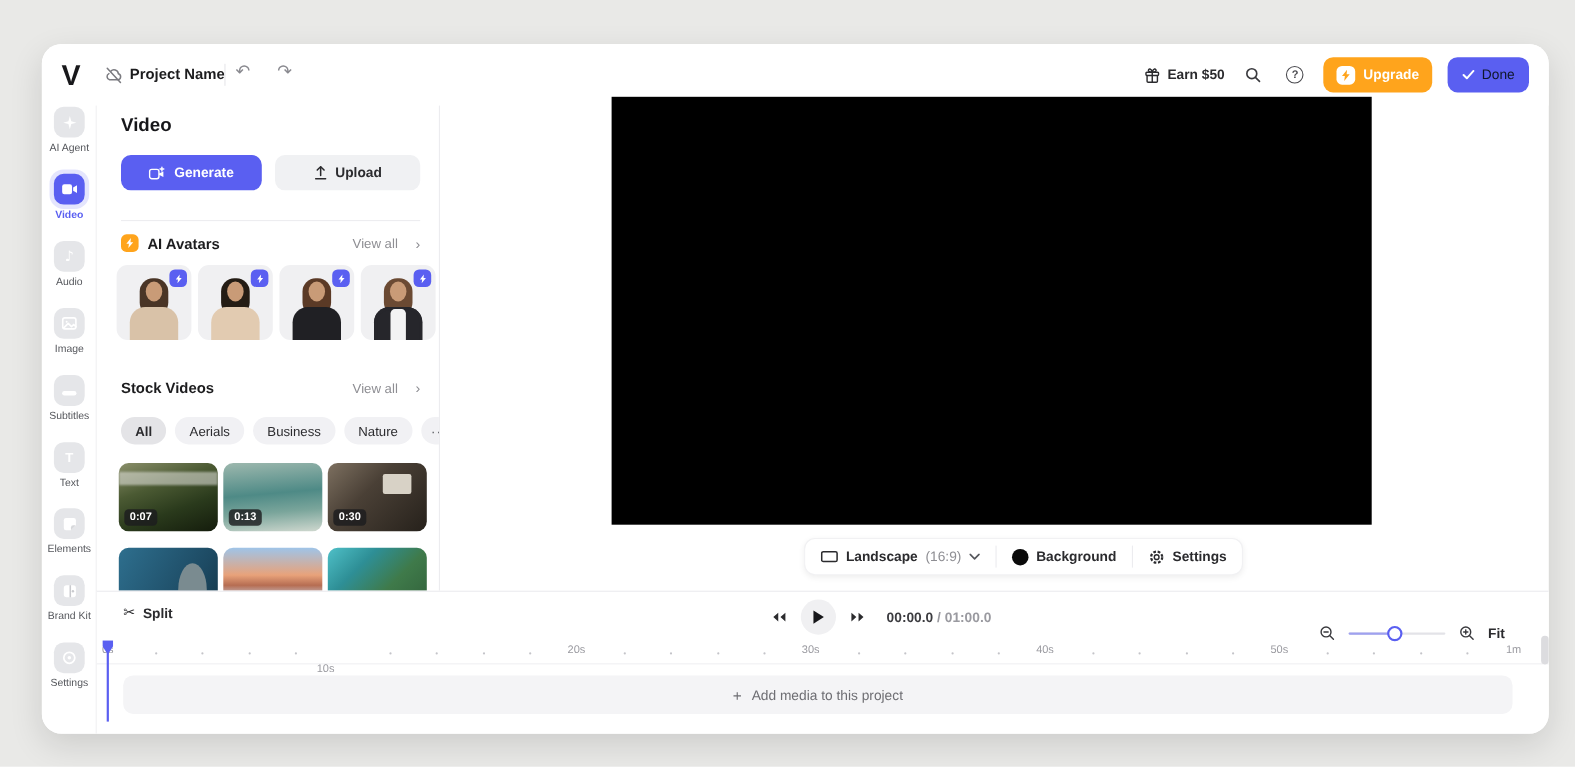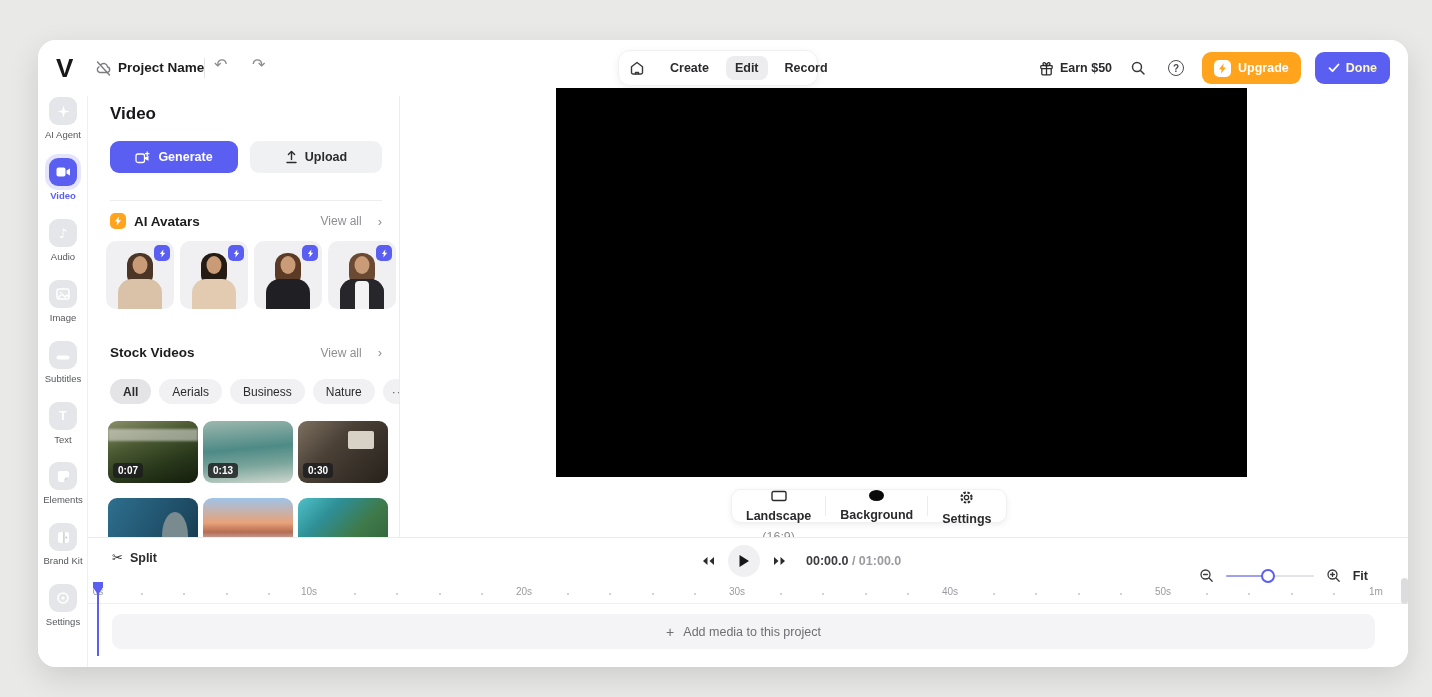--- a/index.html
+++ b/index.html
@@ -23,21 +23,21 @@
   .mode-item.active { background:#ededef; }
 
   .hdr-right { position:absolute; right:18px; top:0; height:56px; display:flex; align-items:center; gap:14px; }
   .earn { display:flex; align-items:center; gap:6px; font-size:12.5px; font-weight:700; color:#2b2b2e; cursor:pointer; }
   .icon-btn { width:24px; height:24px; display:flex; align-items:center; justify-content:center; color:#3a3a3e; cursor:pointer; }
   .help-circle { width:16px; height:16px; border:1.4px solid #4a4a4f; border-radius:50%; font-size:10px; font-weight:700; color:#4a4a4f; display:flex; align-items:center; justify-content:center; }
   .btn-upgrade { display:flex; align-items:center; gap:7px; background:#FFA41C; border-radius:9px; height:32px; padding:0 12px; cursor:pointer; }
   .bolt-chip { width:17px; height:17px; background:#fff; border-radius:5px; display:flex; align-items:center; justify-content:center; }
   .btn-upgrade span { color:#fff; font-size:12.5px; font-weight:700; }
   .btn-done { display:flex; align-items:center; gap:6px; background:#5A5FF1; border-radius:9px; height:32px; padding:0 13px; cursor:pointer; }
-  .btn-done span { color:#fef9c3; font-size:12.5px; font-weight:700; }
+  .btn-done span { color:#0f172a; font-size:12.5px; font-weight:400; }
 
   
   .rail { position:absolute; left:0; top:56px; width:50px; height:571px; border-right:1px solid #efeff1; background:#fff; }
   .rail-item { position:absolute; left:0; width:50px; text-align:center; cursor:pointer; }
   .tile { width:28px; height:28px; margin:0 auto; background:#e5e6e9; border-radius:9px; display:flex; align-items:center; justify-content:center; color:#fff; }
   .rail-item.active .tile { background:#5A5FF1; box-shadow:0 0 0 4px rgba(90,95,241,.16); }
   .rail-label { display:block; margin-top:4px; font-size:9.5px; color:#55575c; }
   .rail-item.active .rail-label { color:#5A5FF1; font-weight:700; }
   .glyph-note { font-family:"DejaVu Sans",sans-serif; font-size:13px; color:#fff; }
   .glyph-T { font-size:12px; font-weight:700; color:#fff; }
@@ -80,21 +80,21 @@
   .t-meeting { background:linear-gradient(135deg,#7d7060 0%,#4a4036 40%,#26211b 100%); }
   .t-meeting::after{content:""; position:absolute; right:14px; top:10px; width:26px; height:18px; background:#d8d2c6; border-radius:2px;}
   .t-office { background:linear-gradient(120deg,#2e6f8e 0%,#1d4a63 70%,#153748 100%); }
   .t-office::after{content:""; position:absolute; right:10px; top:14px; width:26px; height:48px; background:#7a8b90; border-radius:50% 50% 0 0;}
   .t-sunset { background:linear-gradient(180deg,#9fc4e8 0%,#e8a27a 40%,#b66d52 55%,#cbd8ea 75%,#8fb3d8 100%); }
   .t-island { background:linear-gradient(135deg,#4fc0c8 0%,#2e8f96 30%,#3f7a4a 60%,#2f5d38 100%); }
 
   
   .canvas { position:absolute; left:518px; top:48px; width:691px; height:389px; background:#000; }
   .canvas-bar { position:absolute; left:693px; top:449px; height:34px; background:#fff; border:1px solid #f1f1f3; border-radius:10px; box-shadow:0 2px 6px rgba(0,0,0,.07); display:flex; align-items:center; }
-  .cbar-seg { display:flex; align-items:center; gap:7px; padding:0 14px; height:100%; font-size:12.5px; font-weight:700; color:#2b2b2e; cursor:pointer;flex-direction:column; }
+  .cbar-seg { display:flex; align-items:center; gap:7px; padding:0 14px; height:100%; font-size:12.5px; font-weight:700; color:#2b2b2e; cursor:pointer; }
   .cbar-div { width:1px; height:20px; background:#ececef; }
   .ratio { color:#8e8e93; font-weight:400; }
   .bg-dot { width:15px; height:15px; background:#0a0a0a; border-radius:50%; }
 
   
   .timeline { position:absolute; left:50px; top:497px; width:1320px; height:130px; background:#fff; border-top:1px solid #ececef; }
   .tl-split { position:absolute; left:24px; top:12px; display:flex; align-items:center; gap:7px; font-size:12.5px; font-weight:700; color:#2b2b2e; cursor:pointer; }
   .scissors { font-family:"DejaVu Sans",sans-serif; font-size:13px; color:#2b2b2e; }
   .tl-center { position:absolute; left:610px; top:7px; display:flex; align-items:center; gap:10px; }
   .skip-btn { width:20px; height:20px; display:flex; align-items:center; justify-content:center; cursor:pointer; }
@@ -130,32 +130,20 @@
       <svg width="17" height="17" viewBox="0 0 17 17" fill="none" stroke="#7b7b80" stroke-width="1.4" stroke-linecap="round">
           <path d="M5.5 12.5h6.5a2.8 2.8 0 0 0 .6-5.5 4 4 0 0 0-6.9-2.2M4 6.9A3 3 0 0 0 4.6 12.5"></path>
           <line x1="2.5" y1="2" x2="14.5" y2="15"></line>
         </svg>
     </span>
     <div class="proj-name">Project Name</div>
     <div class="hdr-vdiv"></div>
     <div class="undo">↶</div>
     <div class="redo">↷</div>
 
-    <div class="mode-pill">
-      <div class="home-btn">
-        <svg width="16" height="16" viewBox="0 0 16 16" fill="none" stroke="#3a3a3e" stroke-width="1.4" stroke-linejoin="round">
-            <path d="M2.5 6.8 8 2.5l5.5 4.3v5.7a1.5 1.5 0 0 1-1.5 1.5H4a1.5 1.5 0 0 1-1.5-1.5z"></path>
-            <path d="M6.5 14v-1.5h3V14" stroke-linecap="round"></path>
-          </svg>
-      </div>
-      <div class="mode-vdiv"></div>
-      <div class="mode-item">Create</div>
-      <div class="mode-item active">Edit</div>
-      <div class="mode-item">Record</div>
-    </div>
 
     <div class="hdr-right">
       <div class="earn">
         <span>
           <svg width="15" height="15" viewBox="0 0 15 15" fill="none" stroke="#2b2b2e" stroke-width="1.3" stroke-linejoin="round">
               <rect x="1.8" y="4.6" width="11.4" height="3" rx="0.8"></rect>
               <path d="M2.8 7.6v5.2a1 1 0 0 0 1 1h7.4a1 1 0 0 0 1-1V7.6M7.5 4.6v9.2M7.5 4.6S5 4.8 4.2 3.6c-.6-.9.2-2.1 1.3-1.9 1.4.3 2 2.9 2 2.9s.6-2.6 2-2.9c1.1-.2 1.9 1 1.3 1.9C10 4.8 7.5 4.6 7.5 4.6z"></path>
             </svg>
         </span>
         <span>Earn $50</span>
@@ -464,21 +452,21 @@
         </span>
       <span class="tl-fit">Fit</span>
     </div>
 
     <div class="ruler">
         <span class="ruler-label" style="left: 10px;">0s</span>
         <span class="ruler-dot" style="left: 52.6px;"></span>
         <span class="ruler-dot" style="left: 95.2px;"></span>
         <span class="ruler-dot" style="left: 137.8px;"></span>
         <span class="ruler-dot" style="left: 180.4px;"></span>
-        <span class="ruler-label" style="left: 221px;">10s</span>
+        <span class="ruler-label" style="left: 208px; margin-top: 17px;">10s</span>
         <span class="ruler-dot" style="left: 265.6px;"></span>
         <span class="ruler-dot" style="left: 308.2px;"></span>
         <span class="ruler-dot" style="left: 350.8px;"></span>
         <span class="ruler-dot" style="left: 393.4px;"></span>
         <span class="ruler-label" style="left: 436px;">20s</span>
         <span class="ruler-dot" style="left: 478.6px;"></span>
         <span class="ruler-dot" style="left: 521.2px;"></span>
         <span class="ruler-dot" style="left: 563.8px;"></span>
         <span class="ruler-dot" style="left: 606.4px;"></span>
         <span class="ruler-label" style="left: 649px;">30s</span>

